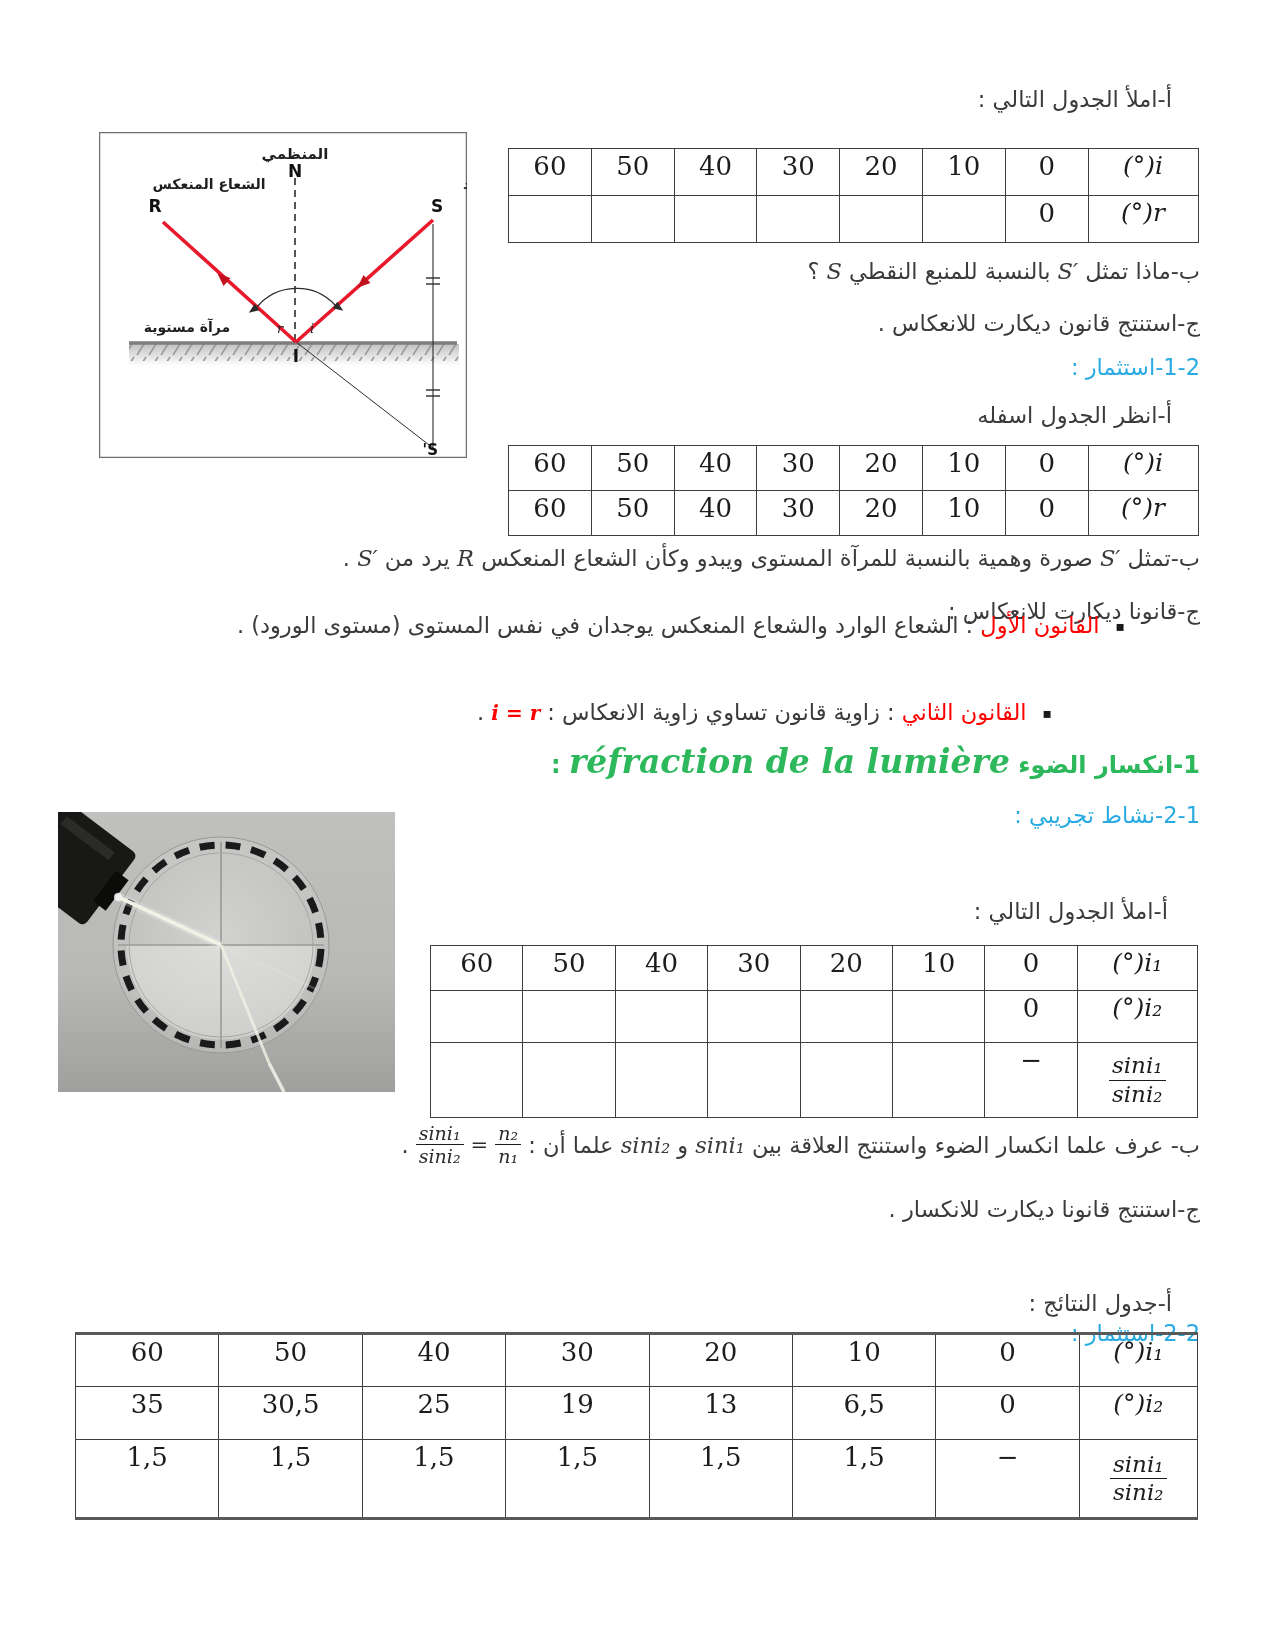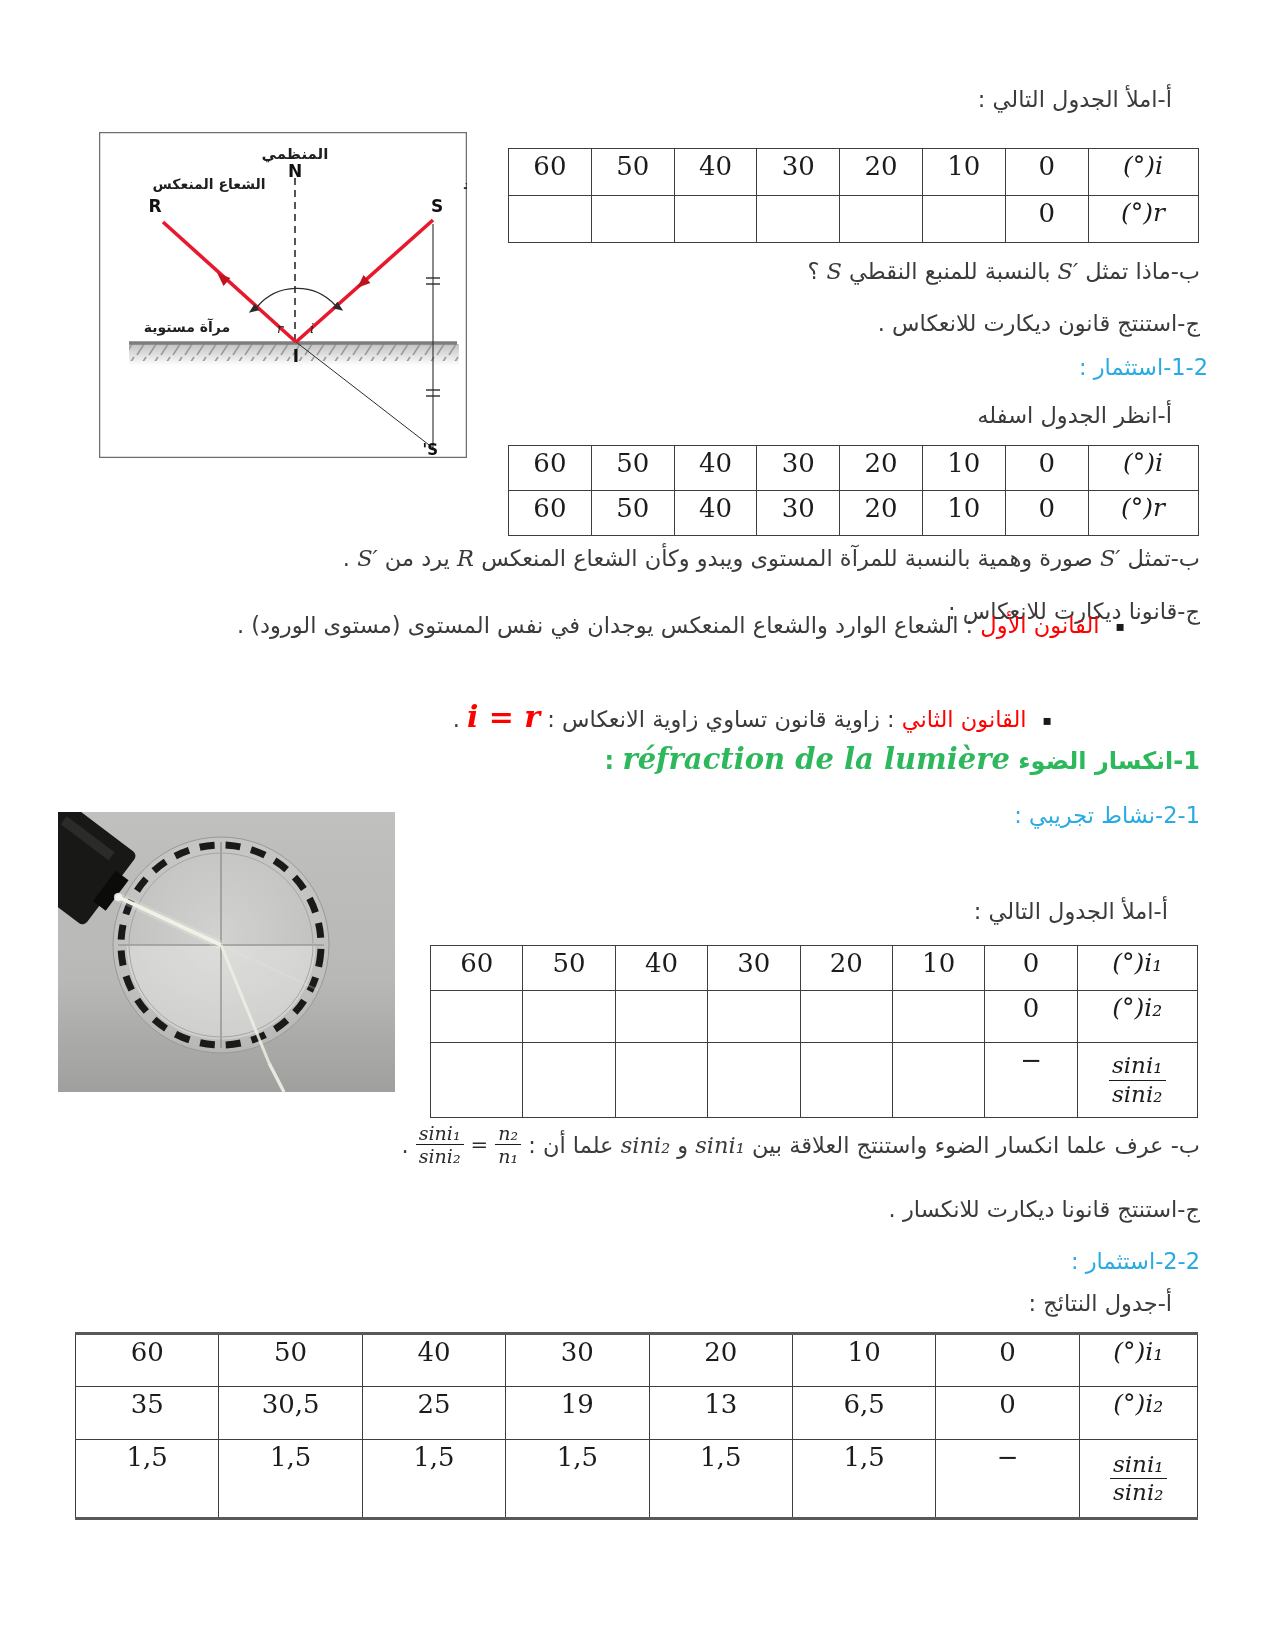--- a/index.html
+++ b/index.html
@@ -5,24 +5,24 @@
   html,body{margin:0;padding:0;background:#ffffff;}
   .page{
     position:relative;width:1275px;height:1650px;background:#ffffff;
     font-family:"DejaVu Sans",sans-serif;color:#3b3b3b;overflow:hidden;
   }
   .line{position:absolute;direction:rtl;font-size:22.5px;white-space:nowrap;line-height:1.35;}
   .heading-blue{color:#29abe2;}
   .mathi{font-family:"DejaVu Serif",serif;font-style:italic;direction:ltr;unicode-bidi:embed;}
   .red{color:#ff0000;}
   .formula-red{color:#ff0000;font-family:"DejaVu Serif",serif;font-weight:bold;font-style:italic;
-    font-size:30px;direction:ltr;unicode-bidi:embed;}
+    font-size:20px;direction:ltr;unicode-bidi:embed;}
   .green-ar{color:#2db85c;font-size:24px;font-weight:600;}
   .green-fr{color:#2db85c;font-family:"DejaVu Serif",serif;font-weight:bold;font-style:italic;
-    font-size:29px;direction:ltr;unicode-bidi:embed;}
+    font-size:33px;direction:ltr;unicode-bidi:embed;}
   .bullet{color:#1a1a1a;font-size:14px;margin-left:16px;vertical-align:2px;}
 
   table.tbl{position:absolute;border-collapse:collapse;table-layout:fixed;direction:rtl;
     text-align:center;color:#1c1c1c;}
   table.tbl td{border:1.3px solid #3e3e3e;vertical-align:top;padding:2px 0 0 0;
     font-family:"DejaVu Serif",serif;font-size:26px;overflow:hidden;}
   table.tbl td.mth{font-style:italic;font-size:25px;}
   table.tbl td.fr-cell{vertical-align:middle;padding:0;}
   table.t4{border-top:3px solid #595959;border-bottom:3px solid #595959;}
 
@@ -87,21 +87,21 @@
   </svg>
 
   <div class="line" style="top:84px;right:103px">أ-املأ الجدول التالي :</div>
 
   <div class="line" style="top:256px;right:75px">
     <span>ب-ماذا تمثل </span><span class="mathi">S′</span><span> بالنسبة للمنبع النقطي </span><span class="mathi">S</span><span> ؟</span>
   </div>
 
   <div class="line" style="top:308px;right:75px">ج-استنتج قانون ديكارت للانعكاس .</div>
 
-  <div class="line heading-blue" style="top:352px;right:67px">1-2-استثمار :</div>
+  <div class="line heading-blue" style="top:352px;right:75px">1-2-استثمار :</div>
 
   <div class="line" style="top:400px;right:103px">أ-انظر الجدول اسفله</div>
 
   <div class="line" style="top:543px;right:75px">
     <span>ب-تمثل </span><span class="mathi">S′</span><span> صورة وهمية بالنسبة للمرآة المستوى ويبدو وكأن الشعاع المنعكس </span><span class="mathi">R</span><span> يرد من </span><span class="mathi">S′</span><span> .</span>
   </div>
 
   <div class="line" style="top:596px;right:75px">ج-قانونا ديكارت للانعكاس :</div>
 
   <div class="line" style="top:610px;right:150px">
@@ -130,21 +130,21 @@
         <span>=</span>
         <span class="frac frac-sm">
           <span class="num">n₂</span>
           <span class="den">n₁</span>
         </span>
       </span><span class="vmid"> .</span>
   </div>
 
   <div class="line" style="top:1194px;right:75px">ج-استنتج قانونا ديكارت للانكسار .</div>
 
-  <div class="line heading-blue" style="top:1246px;right:75px">2-2-استثمار :</div>
+  <div class="line heading-blue" style="top:1318px;right:75px">2-2-استثمار :</div>
 
   <div class="line" style="top:1288px;right:103px">أ-جدول النتائج :</div>
 
   <table class="tbl" style="left:508px;top:148px;width:690px">
     <colgroup>
         <col style="width:110px">
         <col span="7" style="width:82.8px">
       </colgroup>
     <tbody>
         <tr style="height:47px">

